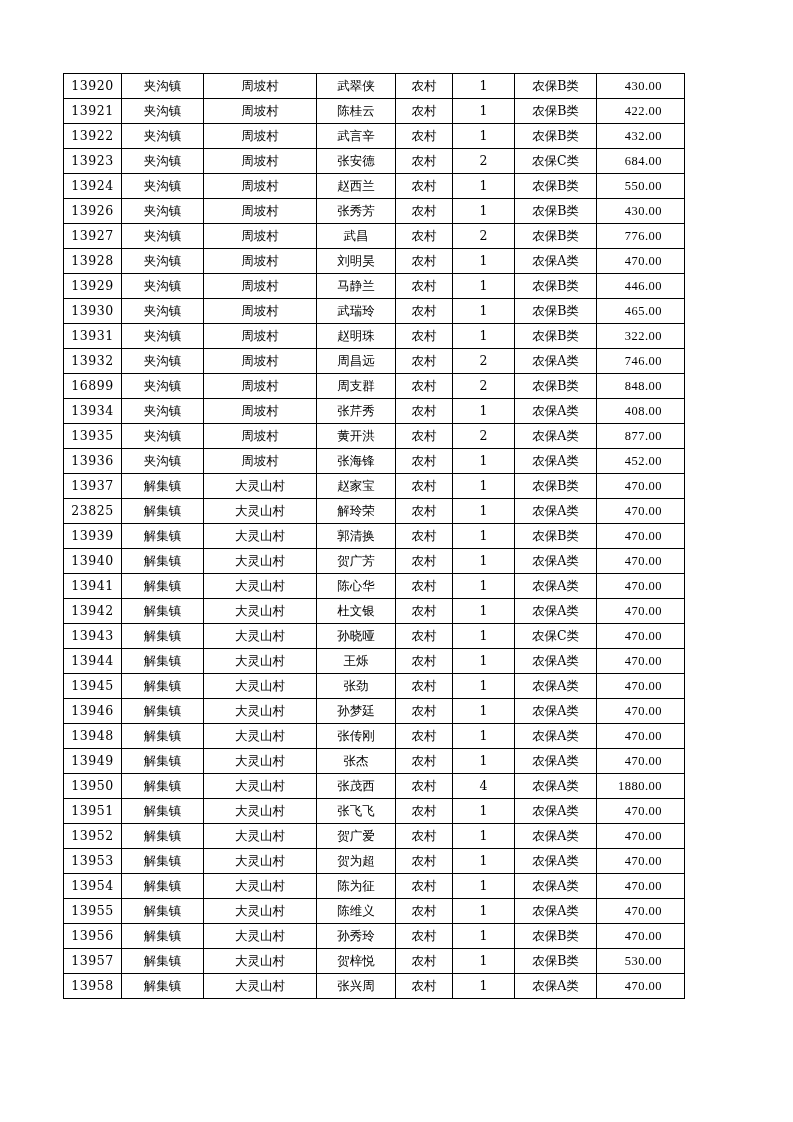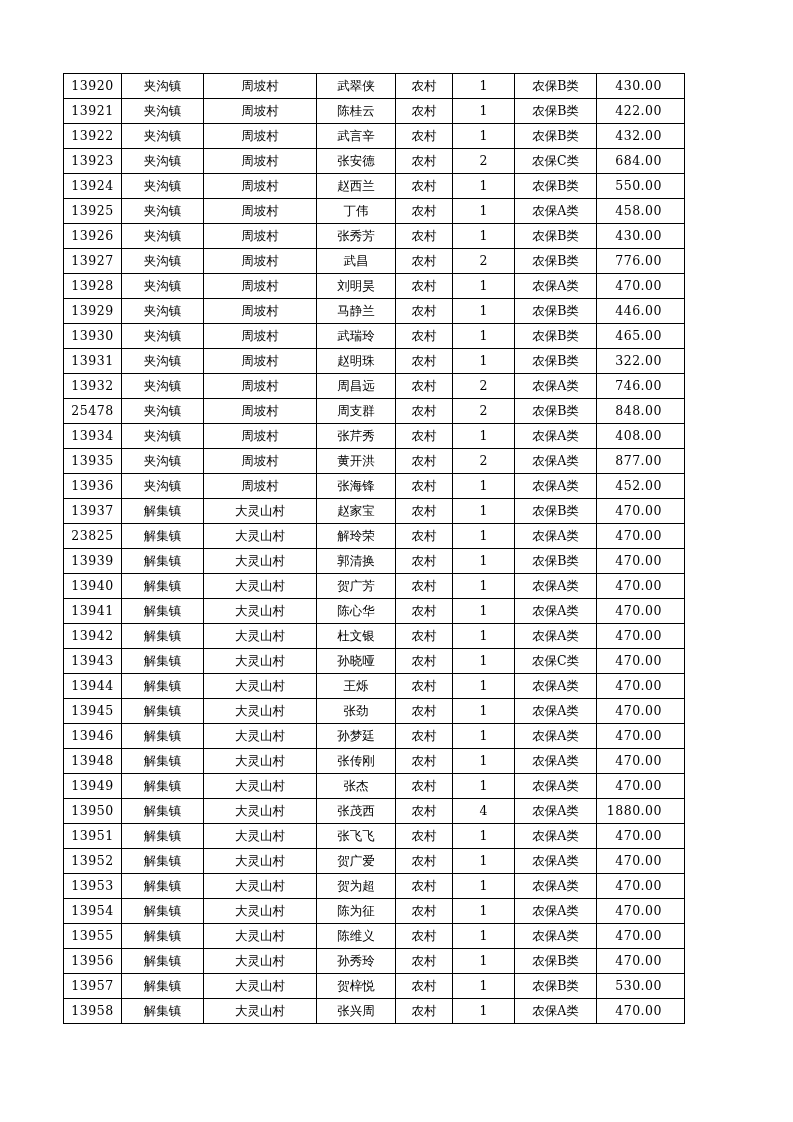--- a/index.html
+++ b/index.html
@@ -34,20 +34,21 @@
     vertical-align: middle;
     padding: 0;
     overflow: hidden;
     white-space: nowrap;
   }
   table.records td.col-id      { letter-spacing: 0.5px; }
   table.records td.col-amount  {
     text-align: right;
     padding-right: 22px;
     letter-spacing: 0.5px;
+    font-family: Liberation Serif, serif;
   }
   col.c-id       { width: 58px; }
   col.c-town     { width: 82px; }
   col.c-village  { width: 113px; }
   col.c-name     { width: 79px; }
   col.c-type     { width: 57px; }
   col.c-count    { width: 62px; }
   col.c-category { width: 82px; }
   col.c-amount   { width: 88px; }
 </style>
@@ -111,30 +112,20 @@
     <td class="col-id">13924</td>
     <td class="col-town">夹沟镇</td>
     <td class="col-village">周坡村</td>
     <td class="col-name">赵西兰</td>
     <td class="col-type">农村</td>
     <td class="col-count">1</td>
     <td class="col-category">农保B类</td>
     <td class="col-amount">550.00</td>
   </tr>
         <tr>
-    <td class="col-id">13925</td>
-    <td class="col-town">夹沟镇</td>
-    <td class="col-village">周坡村</td>
-    <td class="col-name">丁伟</td>
-    <td class="col-type">农村</td>
-    <td class="col-count">1</td>
-    <td class="col-category">农保A类</td>
-    <td class="col-amount">458.00</td>
-  </tr>
-        <tr>
     <td class="col-id">13926</td>
     <td class="col-town">夹沟镇</td>
     <td class="col-village">周坡村</td>
     <td class="col-name">张秀芳</td>
     <td class="col-type">农村</td>
     <td class="col-count">1</td>
     <td class="col-category">农保B类</td>
     <td class="col-amount">430.00</td>
   </tr>
         <tr>
@@ -191,21 +182,21 @@
     <td class="col-id">13932</td>
     <td class="col-town">夹沟镇</td>
     <td class="col-village">周坡村</td>
     <td class="col-name">周昌远</td>
     <td class="col-type">农村</td>
     <td class="col-count">2</td>
     <td class="col-category">农保A类</td>
     <td class="col-amount">746.00</td>
   </tr>
         <tr>
-    <td class="col-id">25478</td>
+    <td class="col-id">16899</td>
     <td class="col-town">夹沟镇</td>
     <td class="col-village">周坡村</td>
     <td class="col-name">周支群</td>
     <td class="col-type">农村</td>
     <td class="col-count">2</td>
     <td class="col-category">农保B类</td>
     <td class="col-amount">848.00</td>
   </tr>
         <tr>
     <td class="col-id">13934</td>

